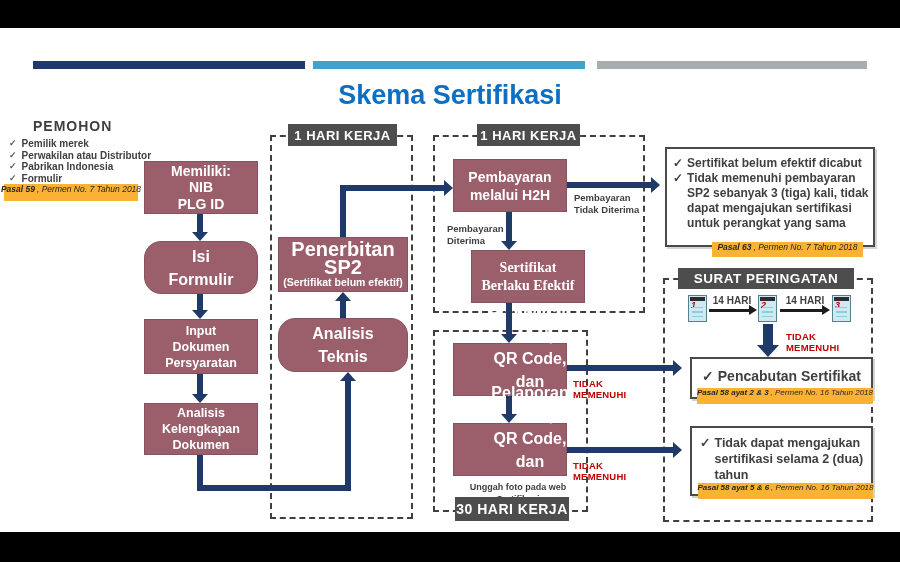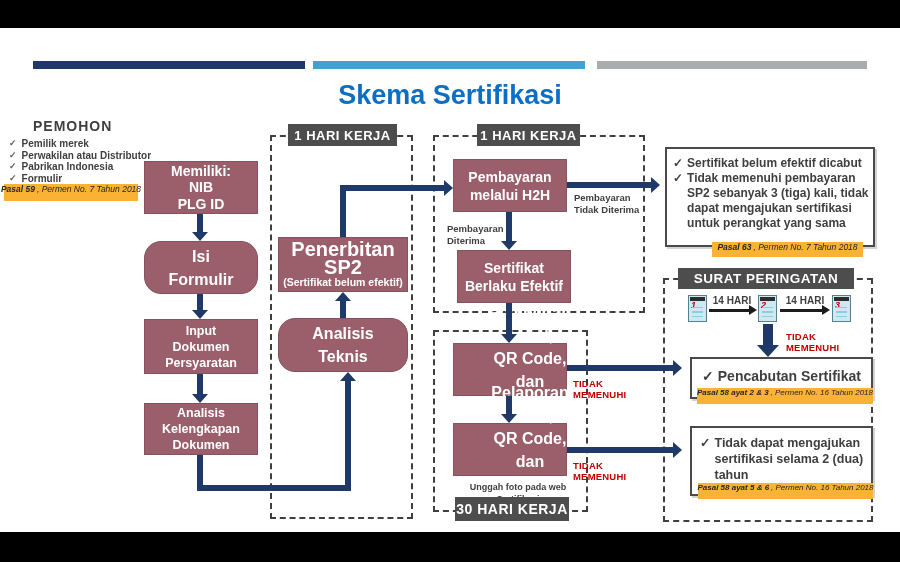--- a/index.html
+++ b/index.html
@@ -145,21 +145,21 @@
     <div class="dashed" style="left:433px;top:107px;width:212px;height:178px;"></div>
     <div class="hk" style="left:477px;top:96px;width:103px;height:22px;font-size:13px;">1 HARI KERJA</div>
     <div class="box fz14" style="left:453px;top:131px;width:114px;height:53px;line-height:18px;">Pembayaran
 melalui H2H</div>
     <div class="ar" style="left:567px;top:154px;width:84px;"></div>
     <div class="sl" style="left:574px;top:164px;width:92px;">Pembayaran
 Tidak Diterima</div>
     <div class="ad" style="left:506px;top:184px;height:29px;"></div>
     <div class="sl" style="left:447px;top:195px;width:58px;">Pembayaran
 Diterima</div>
-    <div class="box fz14" style="left:457px;top:222px;width:114px;height:53px;line-height:18px;">Sertifikat
+    <div class="box fz14" style="left:471px;top:222px;width:114px;height:53px;line-height:18px;font-family:Liberation Serif, serif;">Sertifikat
 Berlaku Efektif</div>
     <div class="ad" style="left:506px;top:275px;height:31px;"></div>
 
     <div class="dashed" style="left:433px;top:302px;width:155px;height:182px;"></div>
     <div class="box fz12" style="left:453px;top:315px;width:114px;height:53px;">Pemberian Label,
 QR Code, dan
 Tanda Peringatan</div>
     <div class="ar" style="left:567px;top:337px;width:106px;"></div>
     <div class="rl" style="left:573px;top:350px;">TIDAK
 MEMENUHI</div>

